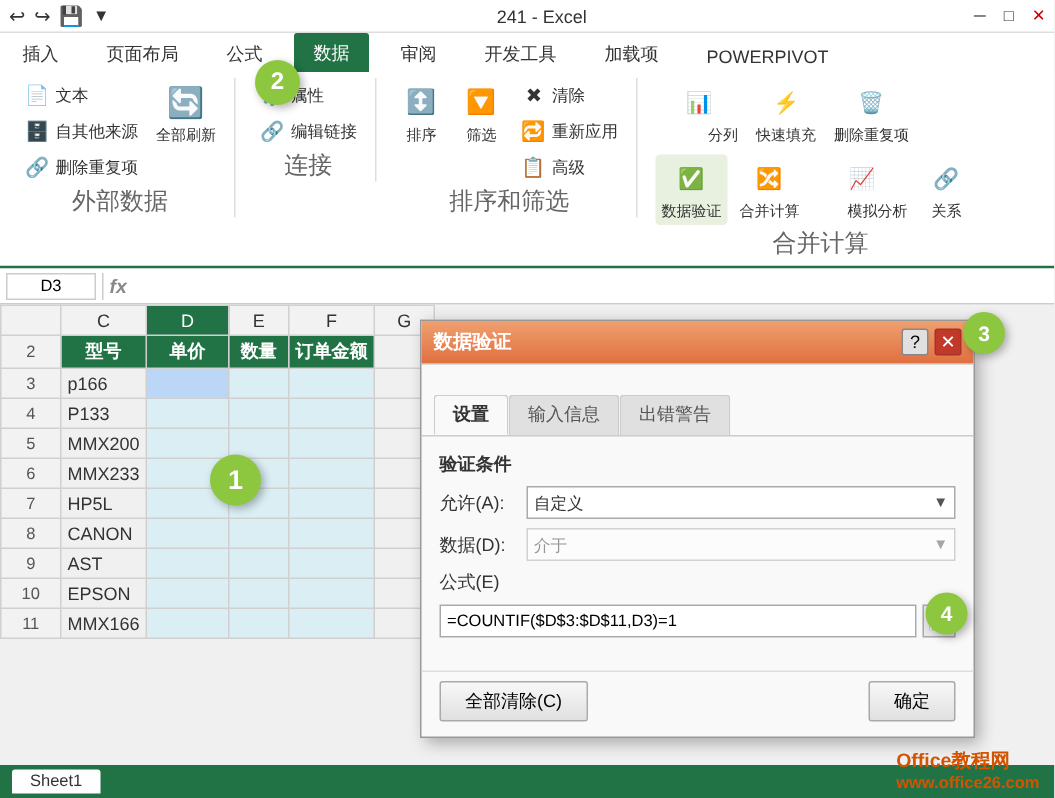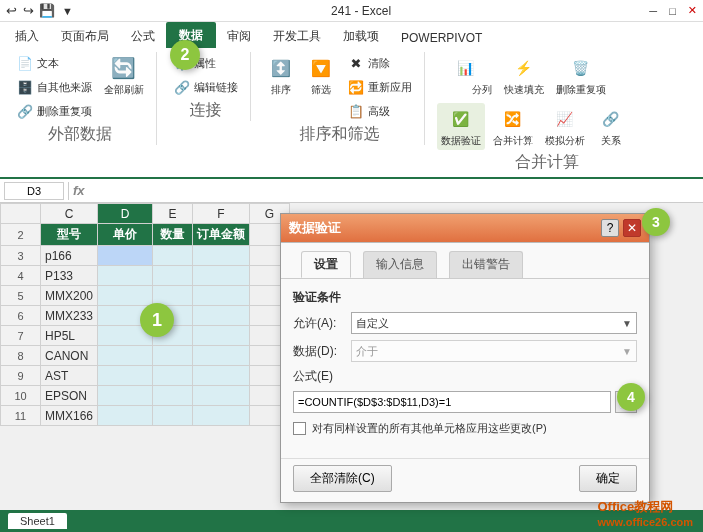--- a/index.html
+++ b/index.html
@@ -1,22 +1,22 @@
 <!DOCTYPE html>
 <html><head>
   <meta charset="utf-8">
   <style>
     * { box-sizing: border-box; margin: 0; padding: 0; }
     body { font-family: 'Microsoft YaHei', Arial, sans-serif; font-size: 12px; background: #f0f0f0; overflow: hidden; width: 703px; height: 532px; }
 
     
     .ribbon { background: #fff; border-bottom: 2px solid #217346; }
-    .ribbon-tabs { display: flex; height: 26px; align-items: flex-end; padding: 0 4px; gap: 0; }
+    .ribbon-tabs { display: flex; height: 26px; align-items: flex-end; padding: 0 4px; gap: 10px; }
     .ribbon-tab { padding: 3px 10px; font-size: 12px; color: #333; cursor: pointer; border: 1px solid transparent; border-bottom: none; }
-    .ribbon-tab.active { background: #217346; color: #fff; padding: 4px 12px; font-weight: bold; border-radius: 2px 2px 0 0; }
+    .ribbon-tab.active { background: #217346; color: #fff; padding: 4px 12px; font-weight: normal; border-radius: 2px 2px 0 0; }
     .ribbon-content { background: #fff; padding: 4px 8px; display: flex; gap: 8px; align-items: flex-start; min-height: 72px; position: relative; }
     .ribbon-group { display: flex; flex-direction: column; align-items: center; border-right: 1px solid #ddd; padding-right: 8px; padding-left: 4px; min-height: 65px; }
     .ribbon-group-label { font-size: 16px; color: #666; margin-top: auto; padding-top: 2px; text-align: center; }
     .ribbon-group-items { display: flex; gap: 4px; align-items: flex-start; flex: 1; }
     .ribbon-btn { display: flex; flex-direction: column; align-items: center; cursor: pointer; padding: 2px 4px; border-radius: 3px; font-size: 10px; color: #333; min-width: 36px; }
     .ribbon-btn .icon { width: 28px; height: 28px; display: flex; align-items: center; justify-content: center; font-size: 20px; margin-bottom: 1px; }
     .ribbon-btn-small { display: flex; align-items: center; gap: 3px; cursor: pointer; padding: 2px 4px; font-size: 11px; color: #333; border-radius: 2px; }
     .ribbon-btn-small .icon-sm { width: 18px; height: 18px; display: flex; align-items: center; justify-content: center; font-size: 13px; }
     .ribbon-col { display: flex; flex-direction: column; gap: 2px; }
 
@@ -39,21 +39,21 @@
     .sheet td.active-col-cell { background: #daeef3; }
 
     
     .dialog-overlay { position: absolute; top: 10px; left: 280px; z-index: 100; }
     .dialog { background: #f9f9f9; border: 1px solid #999; box-shadow: 3px 3px 10px rgba(0,0,0,0.3); width: 370px; }
     .dialog-title { background: linear-gradient(to bottom, #e8e8e8, #d0d0d0); padding: 5px 8px; display: flex; justify-content: space-between; align-items: center; border-bottom: 1px solid #bbb; }
     .dialog-title span { font-size: 13px; color: #333; font-weight: bold; }
     .dialog-title-btns { display: flex; gap: 4px; }
     .dialog-title-btn { width: 18px; height: 18px; display: flex; align-items: center; justify-content: center; font-size: 12px; cursor: pointer; border: 1px solid #888; background: #e0e0e0; border-radius: 2px; }
     .dialog-title-btn.close { background: #c0392b; color: white; border-color: #a93226; }
-    .dialog-tabs { display: flex; gap: 12px; padding: 8px 8px 0; margin-left: 12px; }
+    .dialog-tabs { display: flex; gap: 0; padding: 20px 8px 0; }
     .dialog-tab { padding: 4px 12px; font-size: 12px; cursor: pointer; border: 1px solid #ccc; border-bottom: none; border-radius: 3px 3px 0 0; background: #e0e0e0; color: #555; }
     .dialog-tab.active { background: #f9f9f9; color: #333; border-bottom: 1px solid #f9f9f9; font-weight: bold; }
     .dialog-body { padding: 10px 12px; border-top: 1px solid #ccc; }
     .dialog-section-title { font-weight: bold; font-size: 12px; margin-bottom: 6px; color: #333; }
     .dialog-row { display: flex; align-items: center; gap: 8px; margin-bottom: 6px; }
     .dialog-label { font-size: 12px; color: #333; min-width: 50px; }
     .dialog-select { border: 1px solid #aaa; background: #fff; height: 22px; font-size: 12px; padding: 0 4px; flex: 1; display: flex; align-items: center; justify-content: space-between; cursor: pointer; }
     .dialog-select span { font-size: 11px; color: #333; }
     .dialog-select .arrow { font-size: 10px; color: #555; }
     .dialog-formula-row { display: flex; align-items: center; gap: 4px; margin-bottom: 8px; }
@@ -201,21 +201,21 @@
           <div class="ribbon-btn" style="background:#e8f0e0;">
             <div class="icon" style="font-size:14px;">✅</div>
             <span style="font-size:10px;">数据验证</span>
           </div>
           <div class="ribbon-btn">
             <div class="icon" style="font-size:14px;">🔀</div>
             <span style="font-size:10px;">合并计算</span>
           </div>
           <div class="ribbon-btn">
             <div class="icon" style="font-size:14px;">📈</div>
-            <span style="font-size:10px;">模拟分析</span>
+            <span style="font-size:10px;margin-left:20px;">模拟分析</span>
           </div>
           <div class="ribbon-btn">
             <div class="icon" style="font-size:14px;">🔗</div>
             <span style="font-size:10px;">关系</span>
           </div>
         </div>
         <div class="ribbon-group-label">合并计算</div>
       </div>
     </div>
   </div>
@@ -367,24 +367,20 @@
           <div class="dialog-formula-row">
             <div class="dialog-formula-input">
               <span style="font-size:11px;">=COUNTIF($D$3:$D$11,D3)=1</span>
             </div>
             <div class="dialog-formula-btn">
               
               <div class="step-circle" style="position:absolute;margin-left:10px;margin-top:-10px;width:28px;height:28px;font-size:14px;">4</div>
               📊
             </div>
           </div>
-          <div class="dialog-checkbox-row">
-            <div class="dialog-checkbox"></div>
-            <div class="dialog-checkbox-label">对有同样设置的所有其他单元格应用这些更改(P)</div>
-          </div>
         </div>
         <div class="dialog-footer">
           <button class="dialog-footer-btn">全部清除(C)</button>
           <div class="dialog-footer-right">
             <button class="dialog-footer-btn">确定</button>
           </div>
         </div>
       </div>
     </div>
   </div>

